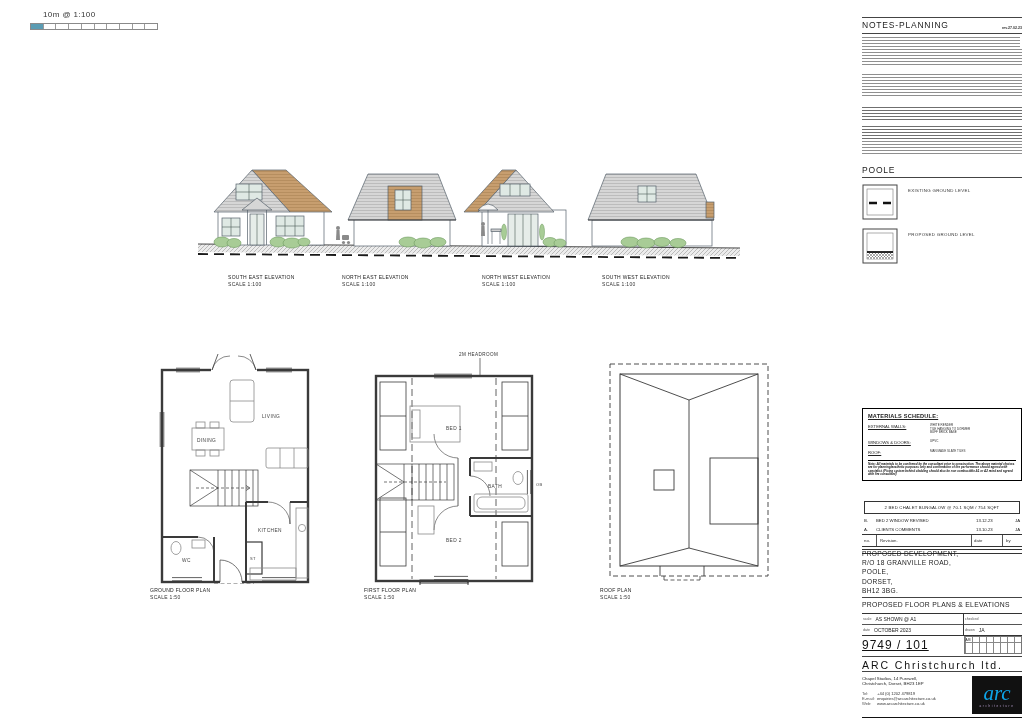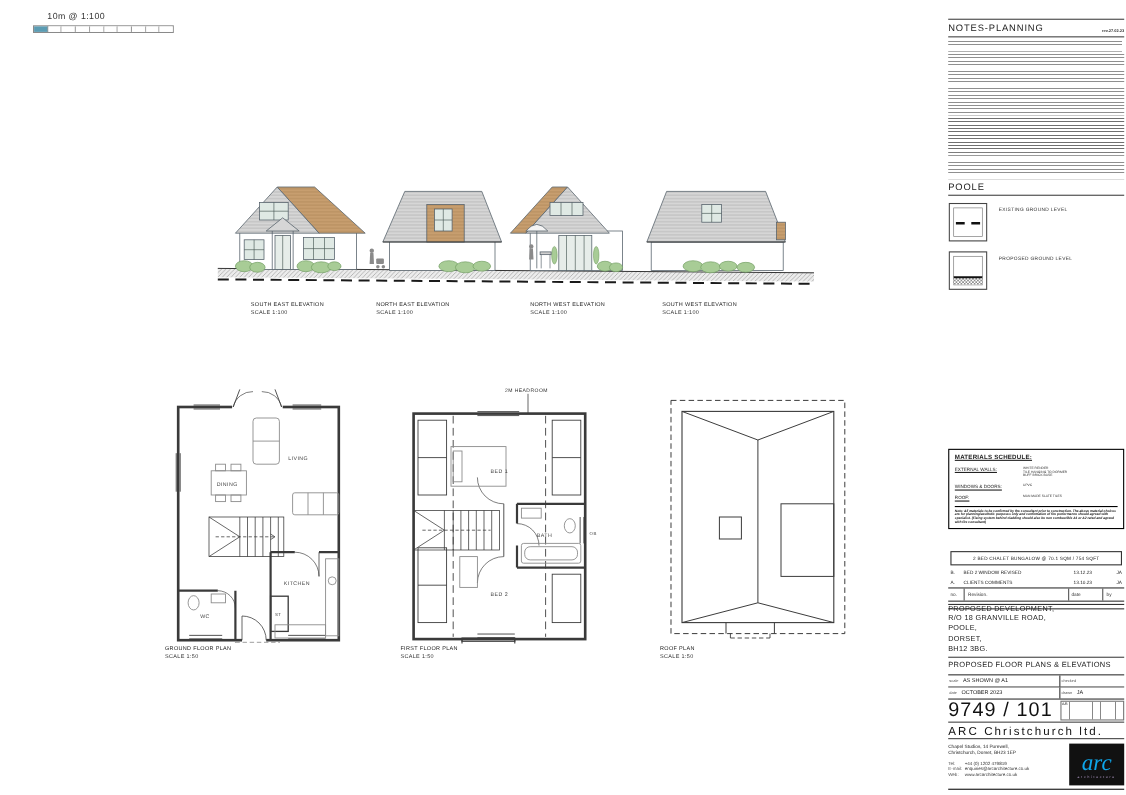--- a/index.html
+++ b/index.html
@@ -55,21 +55,21 @@
   .proj{font-size:6.6px;line-height:9.2px;letter-spacing:.3px;color:#222;white-space:pre-line;}
   .dtitle{font-size:6.8px;letter-spacing:.3px;color:#222;}
 
   .meta{display:grid;grid-template-columns:102px 58px;border-top:.9px solid #333;border-bottom:.9px solid #333;}
   .meta .cell{height:10px;display:flex;align-items:center;font-size:5px;color:#222;}
   .meta .tiny{font-size:3.6px;color:#555;margin-right:4px;margin-left:1px;}
   .meta .b-r{border-right:.9px solid #333;}
   .meta .b-b{border-bottom:.7px solid #555;}
 
   .numrow{display:grid;grid-template-columns:102px 58px;align-items:center;}
-  .dwgnum{font-size:18px;letter-spacing:1px;color:#111;}
+  .dwgnum{font-size:12px;letter-spacing:1px;color:#111;text-decoration:underline;}
   .revgrid{position:relative;width:56px;height:16px;border:.6px solid #777;
      background-image:repeating-linear-gradient(to right,#888 0,#888 .5px,transparent .5px,transparent 7px),
                       repeating-linear-gradient(to bottom,#888 0,#888 .5px,transparent .5px,transparent 5.4px);}
   .revgrid .gr{position:absolute;left:.5px;top:.5px;font-size:3.2px;color:#222;}
 
   .company{font-size:10.5px;letter-spacing:1.9px;color:#111;padding:2px 0 2px 0;}
 
   .addr-wrap{display:flex;justify-content:space-between;border-bottom:1.5px solid #111;padding-bottom:3px;}
   .addr{font-size:4.3px;line-height:5.4px;color:#222;white-space:pre-line;}
   .contact{display:flex;font-size:4.1px;line-height:5.2px;color:#333;}

